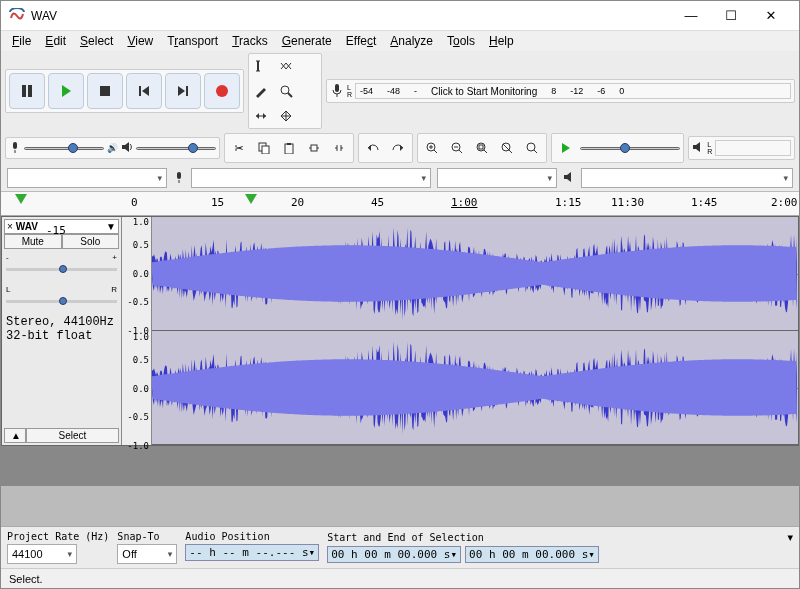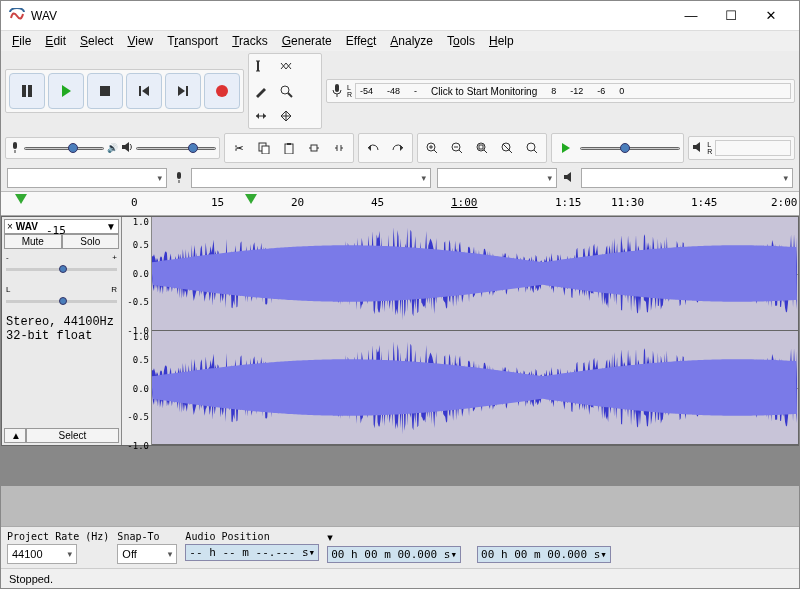--- a/index.html
+++ b/index.html
@@ -441,30 +441,31 @@
   </div>
   <div class="bfield">
     <span class="lbl">Audio Position</span>
     <span class="timebox">
         <span>-- h -- m --.--- s</span>
         <span class="arrow">▾</span>
       </span>
   </div>
   <div class="bfield" style="flex:1">
     <div style="display:flex;align-items:center;gap:4px">
+      <span class="lbl" style="flex:1">Start and End of Selection</span>
       <span class="arrow">▾</span>
     </div>
-    <div style="display:flex;gap:16px">
+    <div style="display:flex;gap:4px">
       <span class="timebox">
           <span>00 h 00 m 00.000 s</span>
           <span class="arrow">▾</span>
         </span>
       <span class="timebox">
           <span>00 h 00 m 00.000 s</span>
           <span class="arrow">▾</span>
         </span>
     </div>
   </div>
 </div>
 
 <div class="statusbar">
-  <span>Stopped.</span>
+  <span>Select.</span>
 </div>
 
 </body></html>

